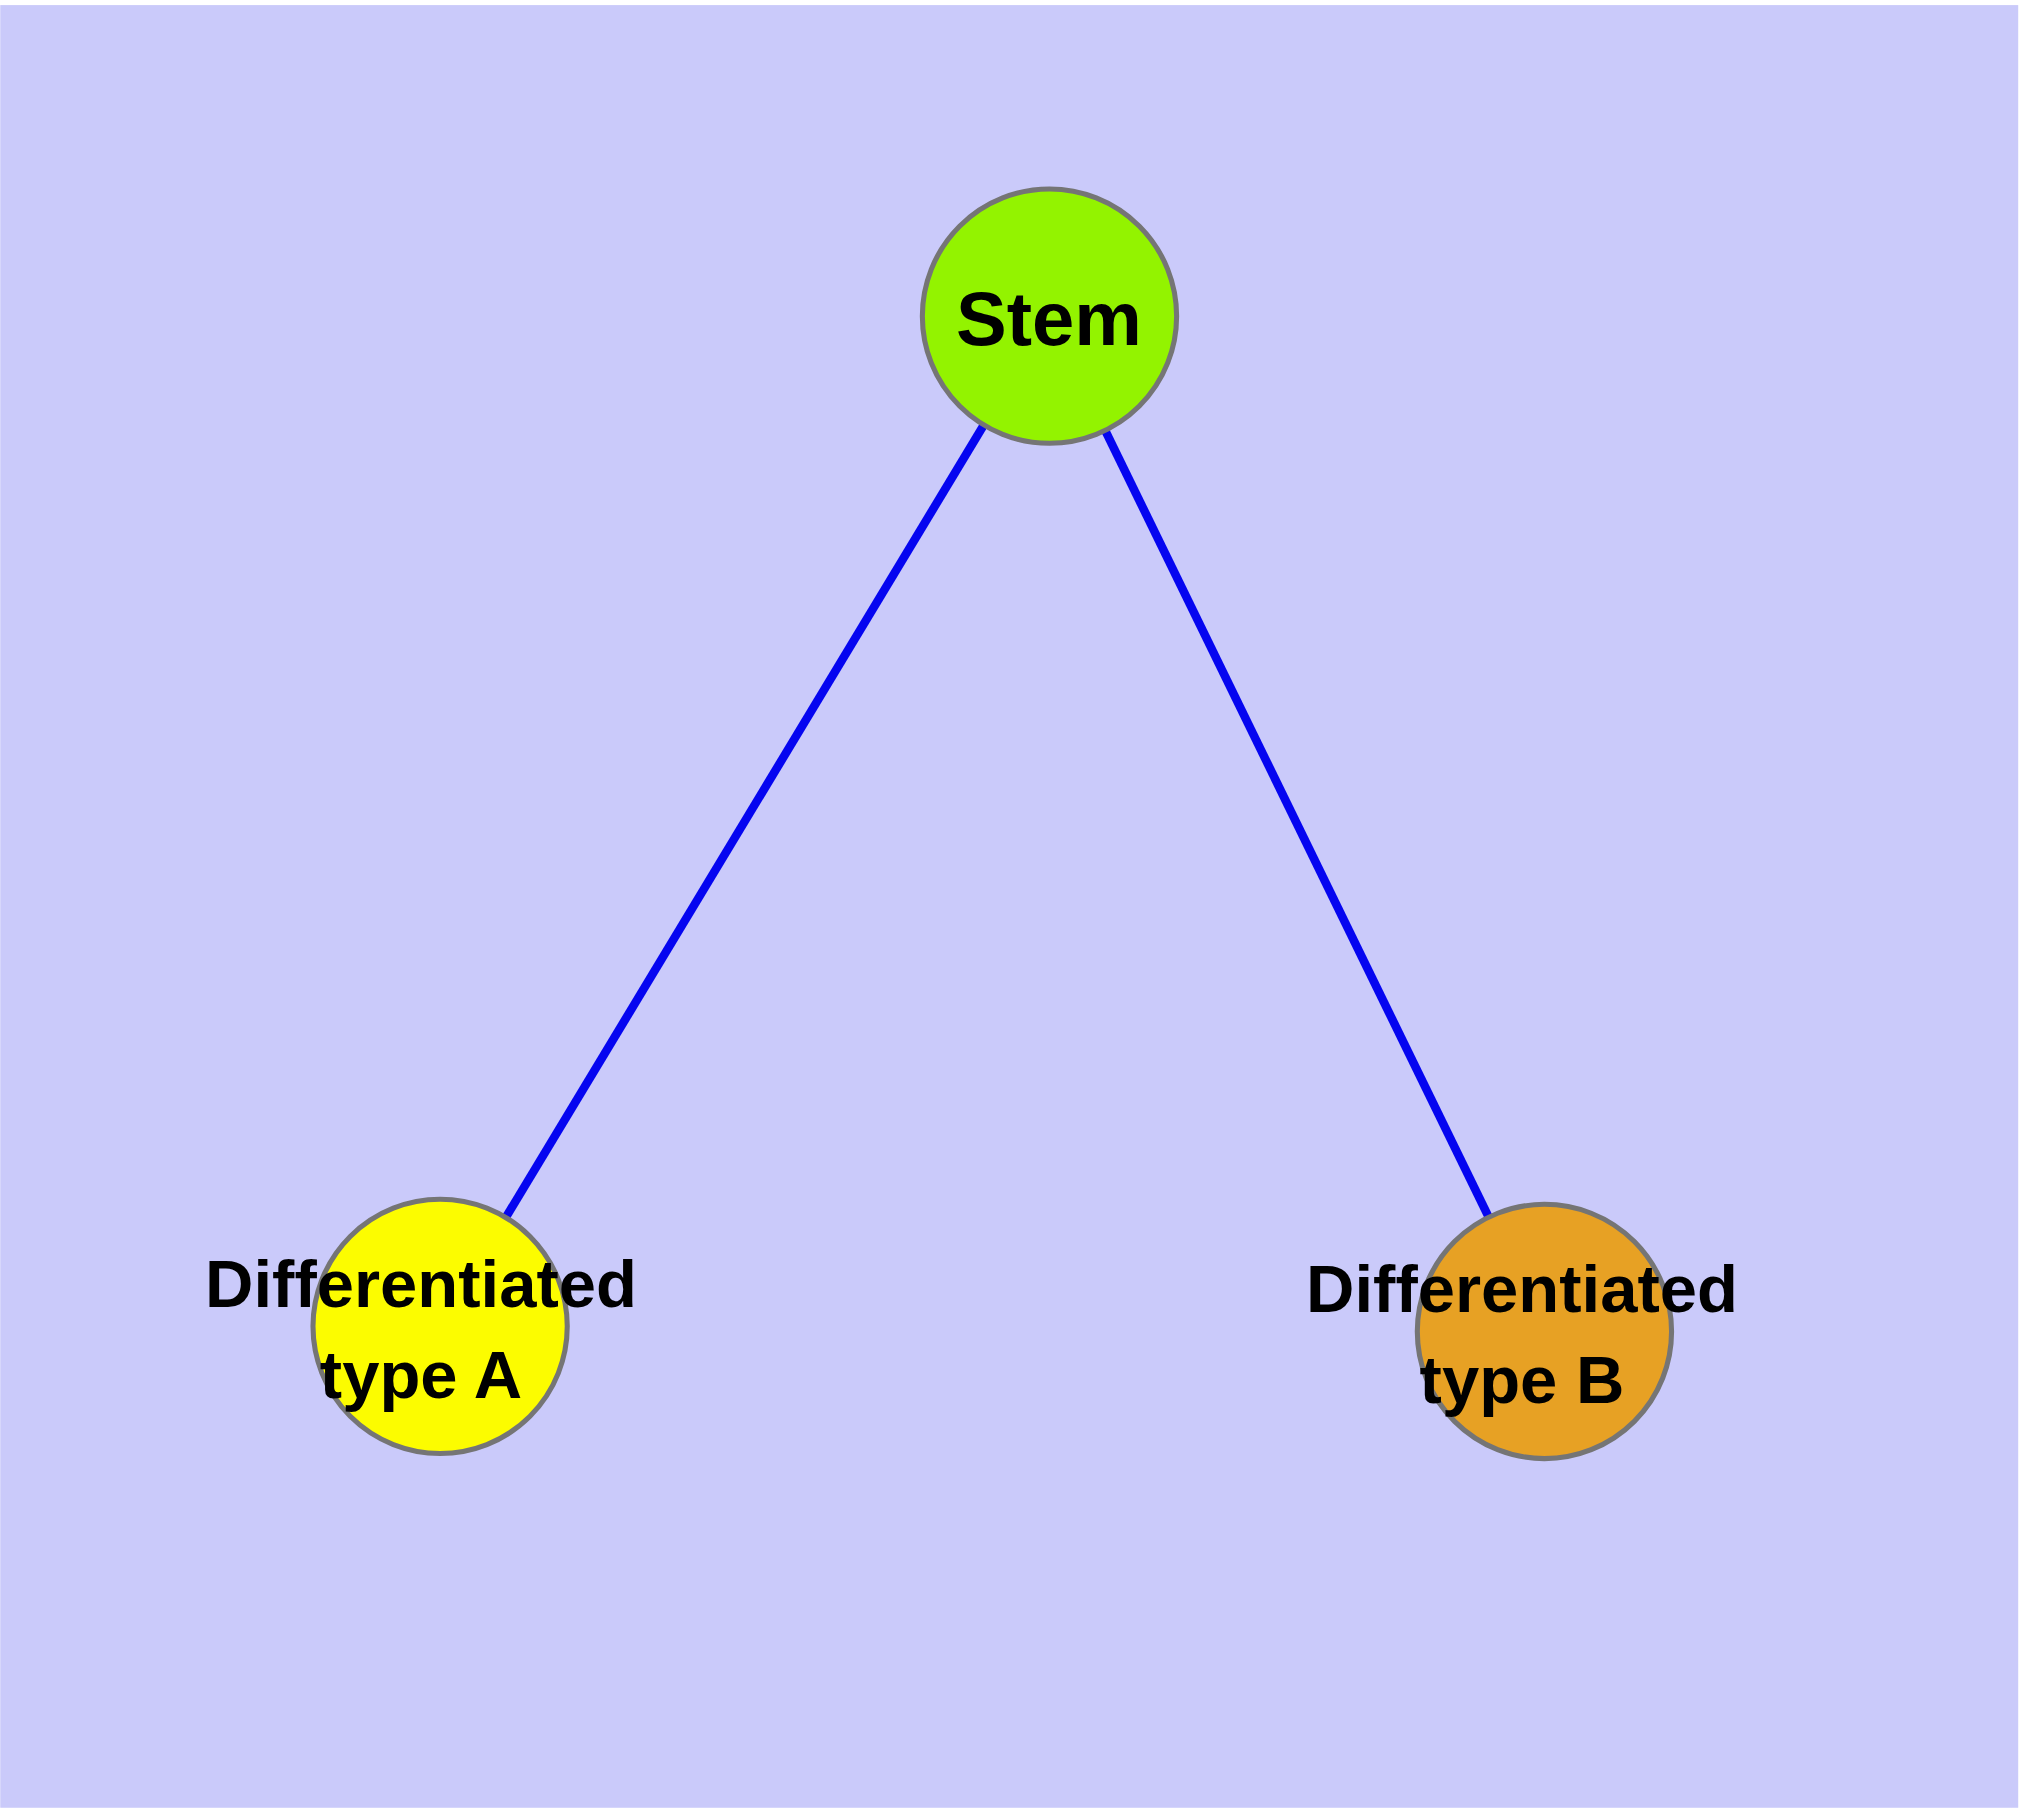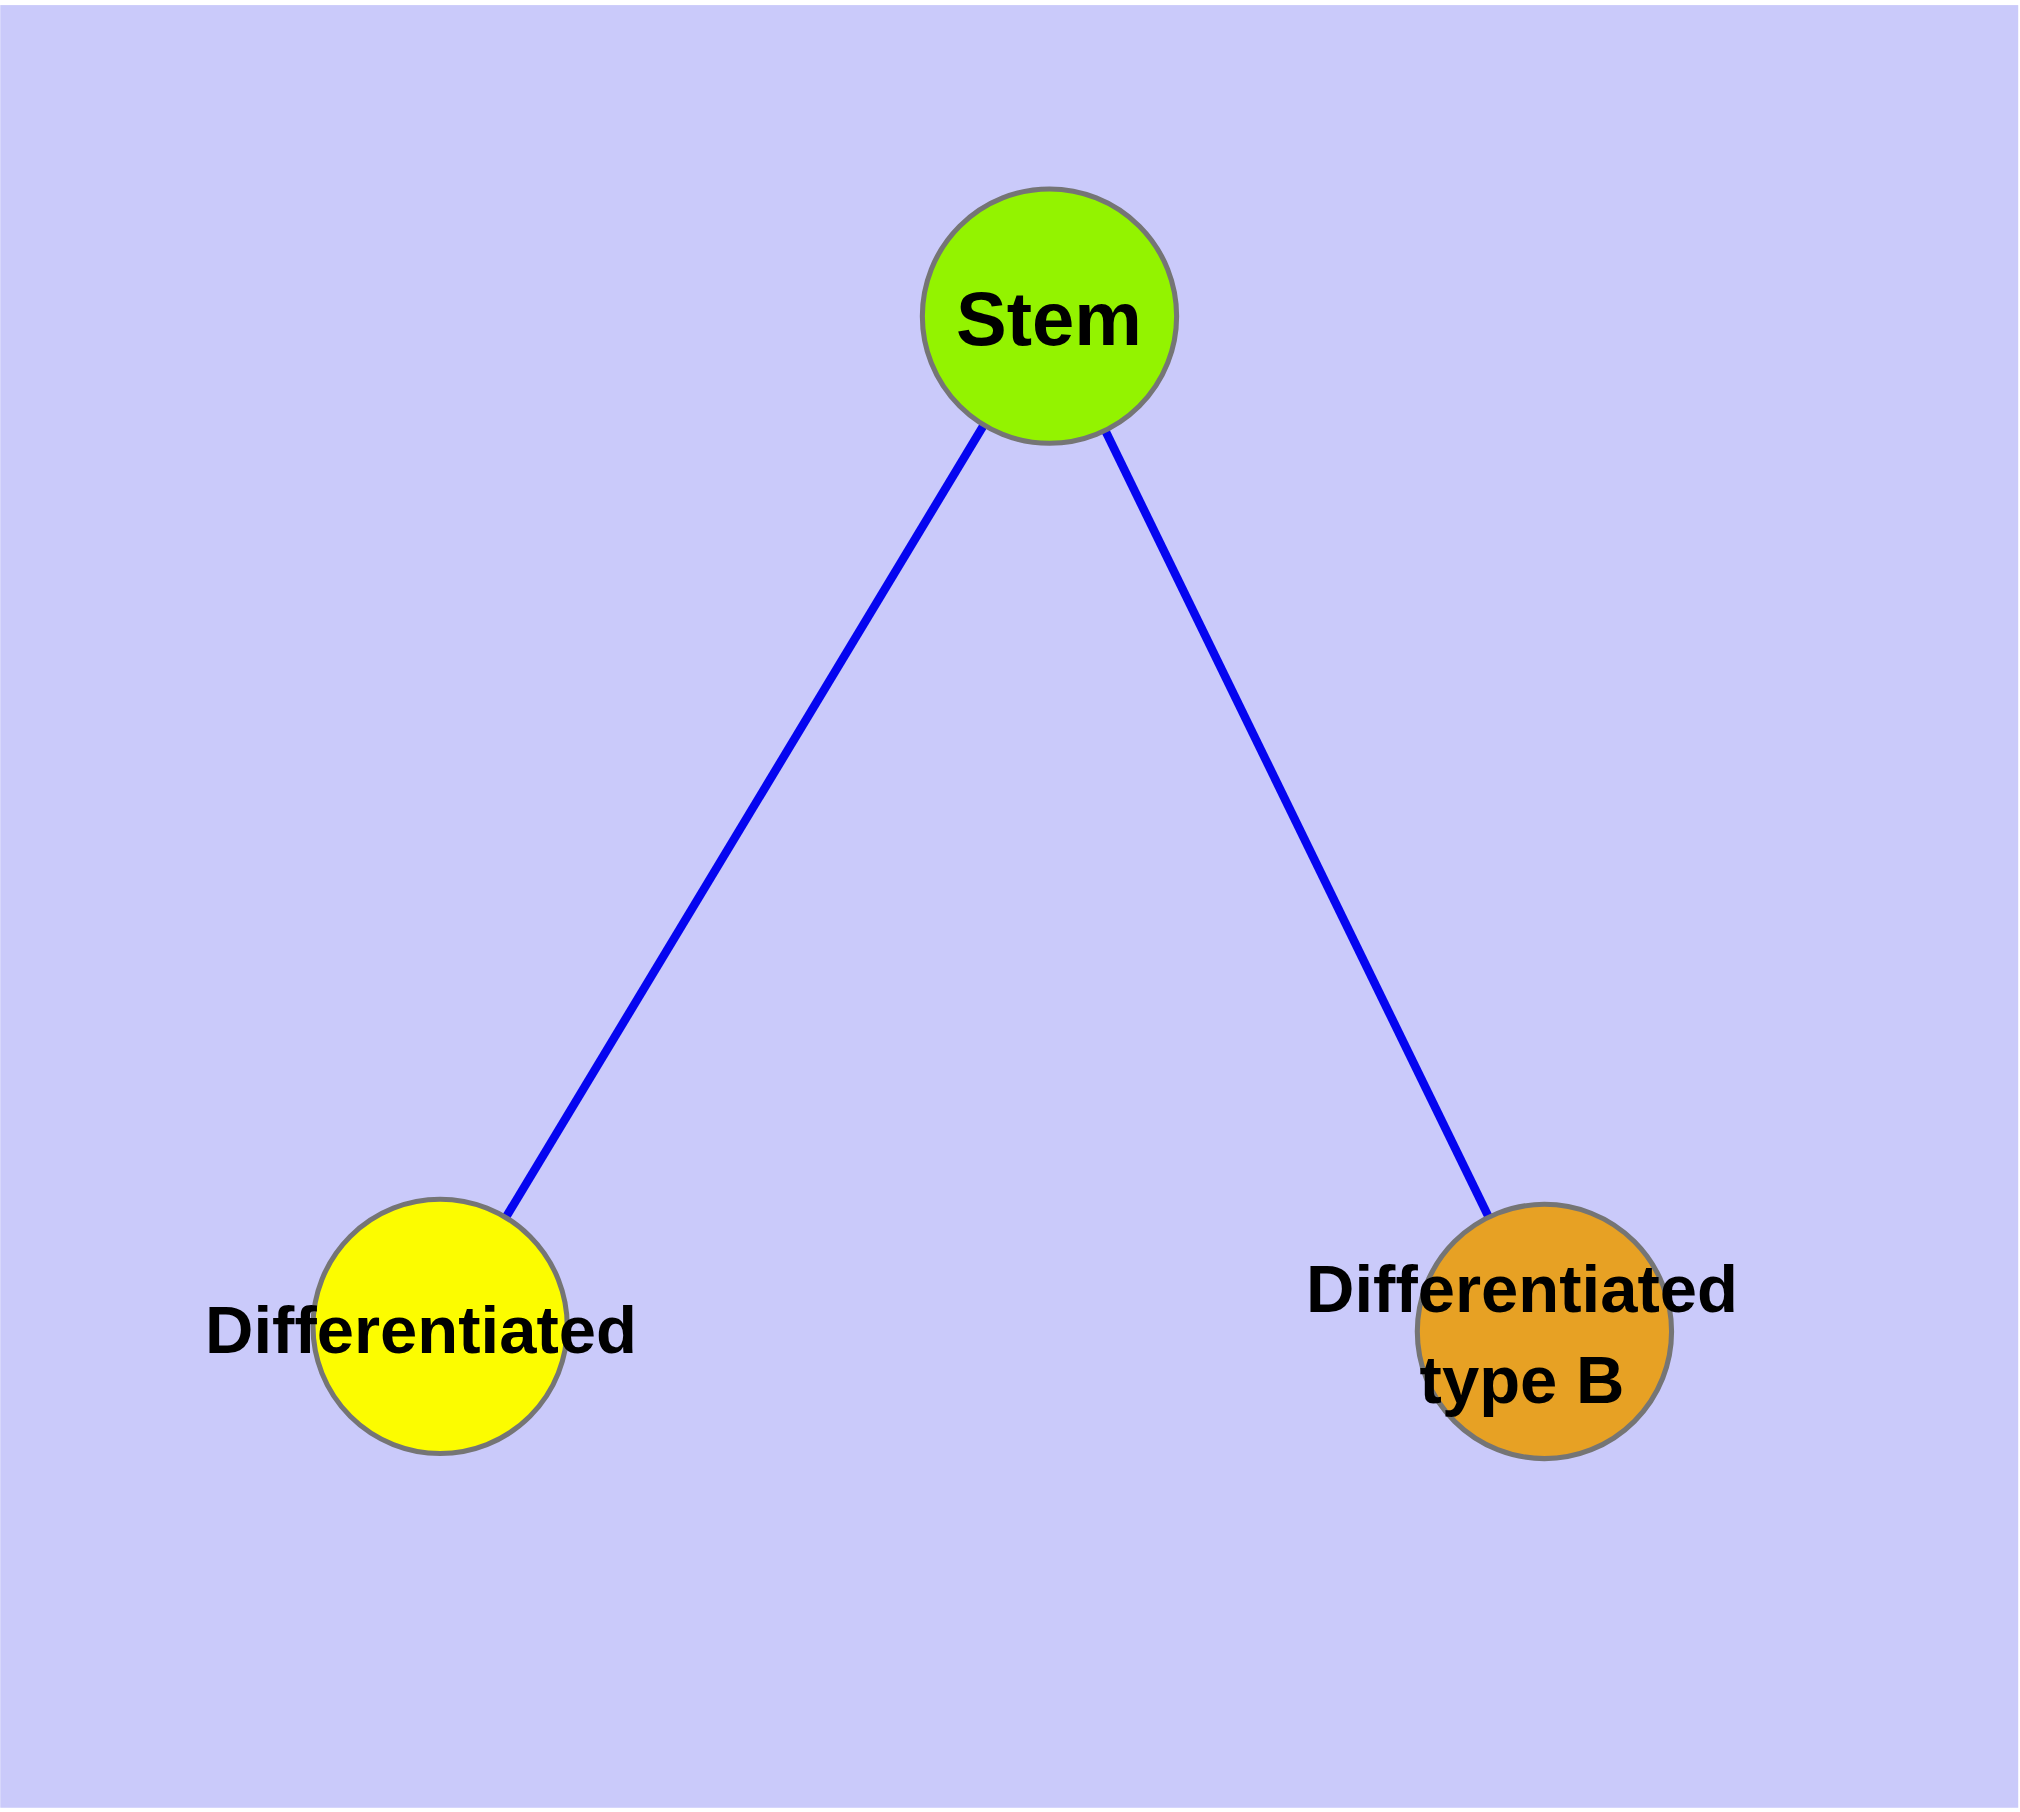--- a/index.html
+++ b/index.html
@@ -64,20 +64,21 @@
       <circle cx="1822" cy="1571" r="150" fill="#E7A124"></circle>
     </g>
   </svg>
 
   <div class="node-label" style="left:1049px; top:318px; font-size:76px;">
     <span class="line">Stem</span>
   </div>
 
   <div class="node-label" style="left:421px; top:1329px;">
     <span class="line">Differentiated</span>
+    <span class="line">type A</span>
   </div>
 
   <div class="node-label" style="left:1522px; top:1334px;">
     <span class="line">Differentiated</span>
     <span class="line">type B</span>
   </div>
 
 </div>
 
 

